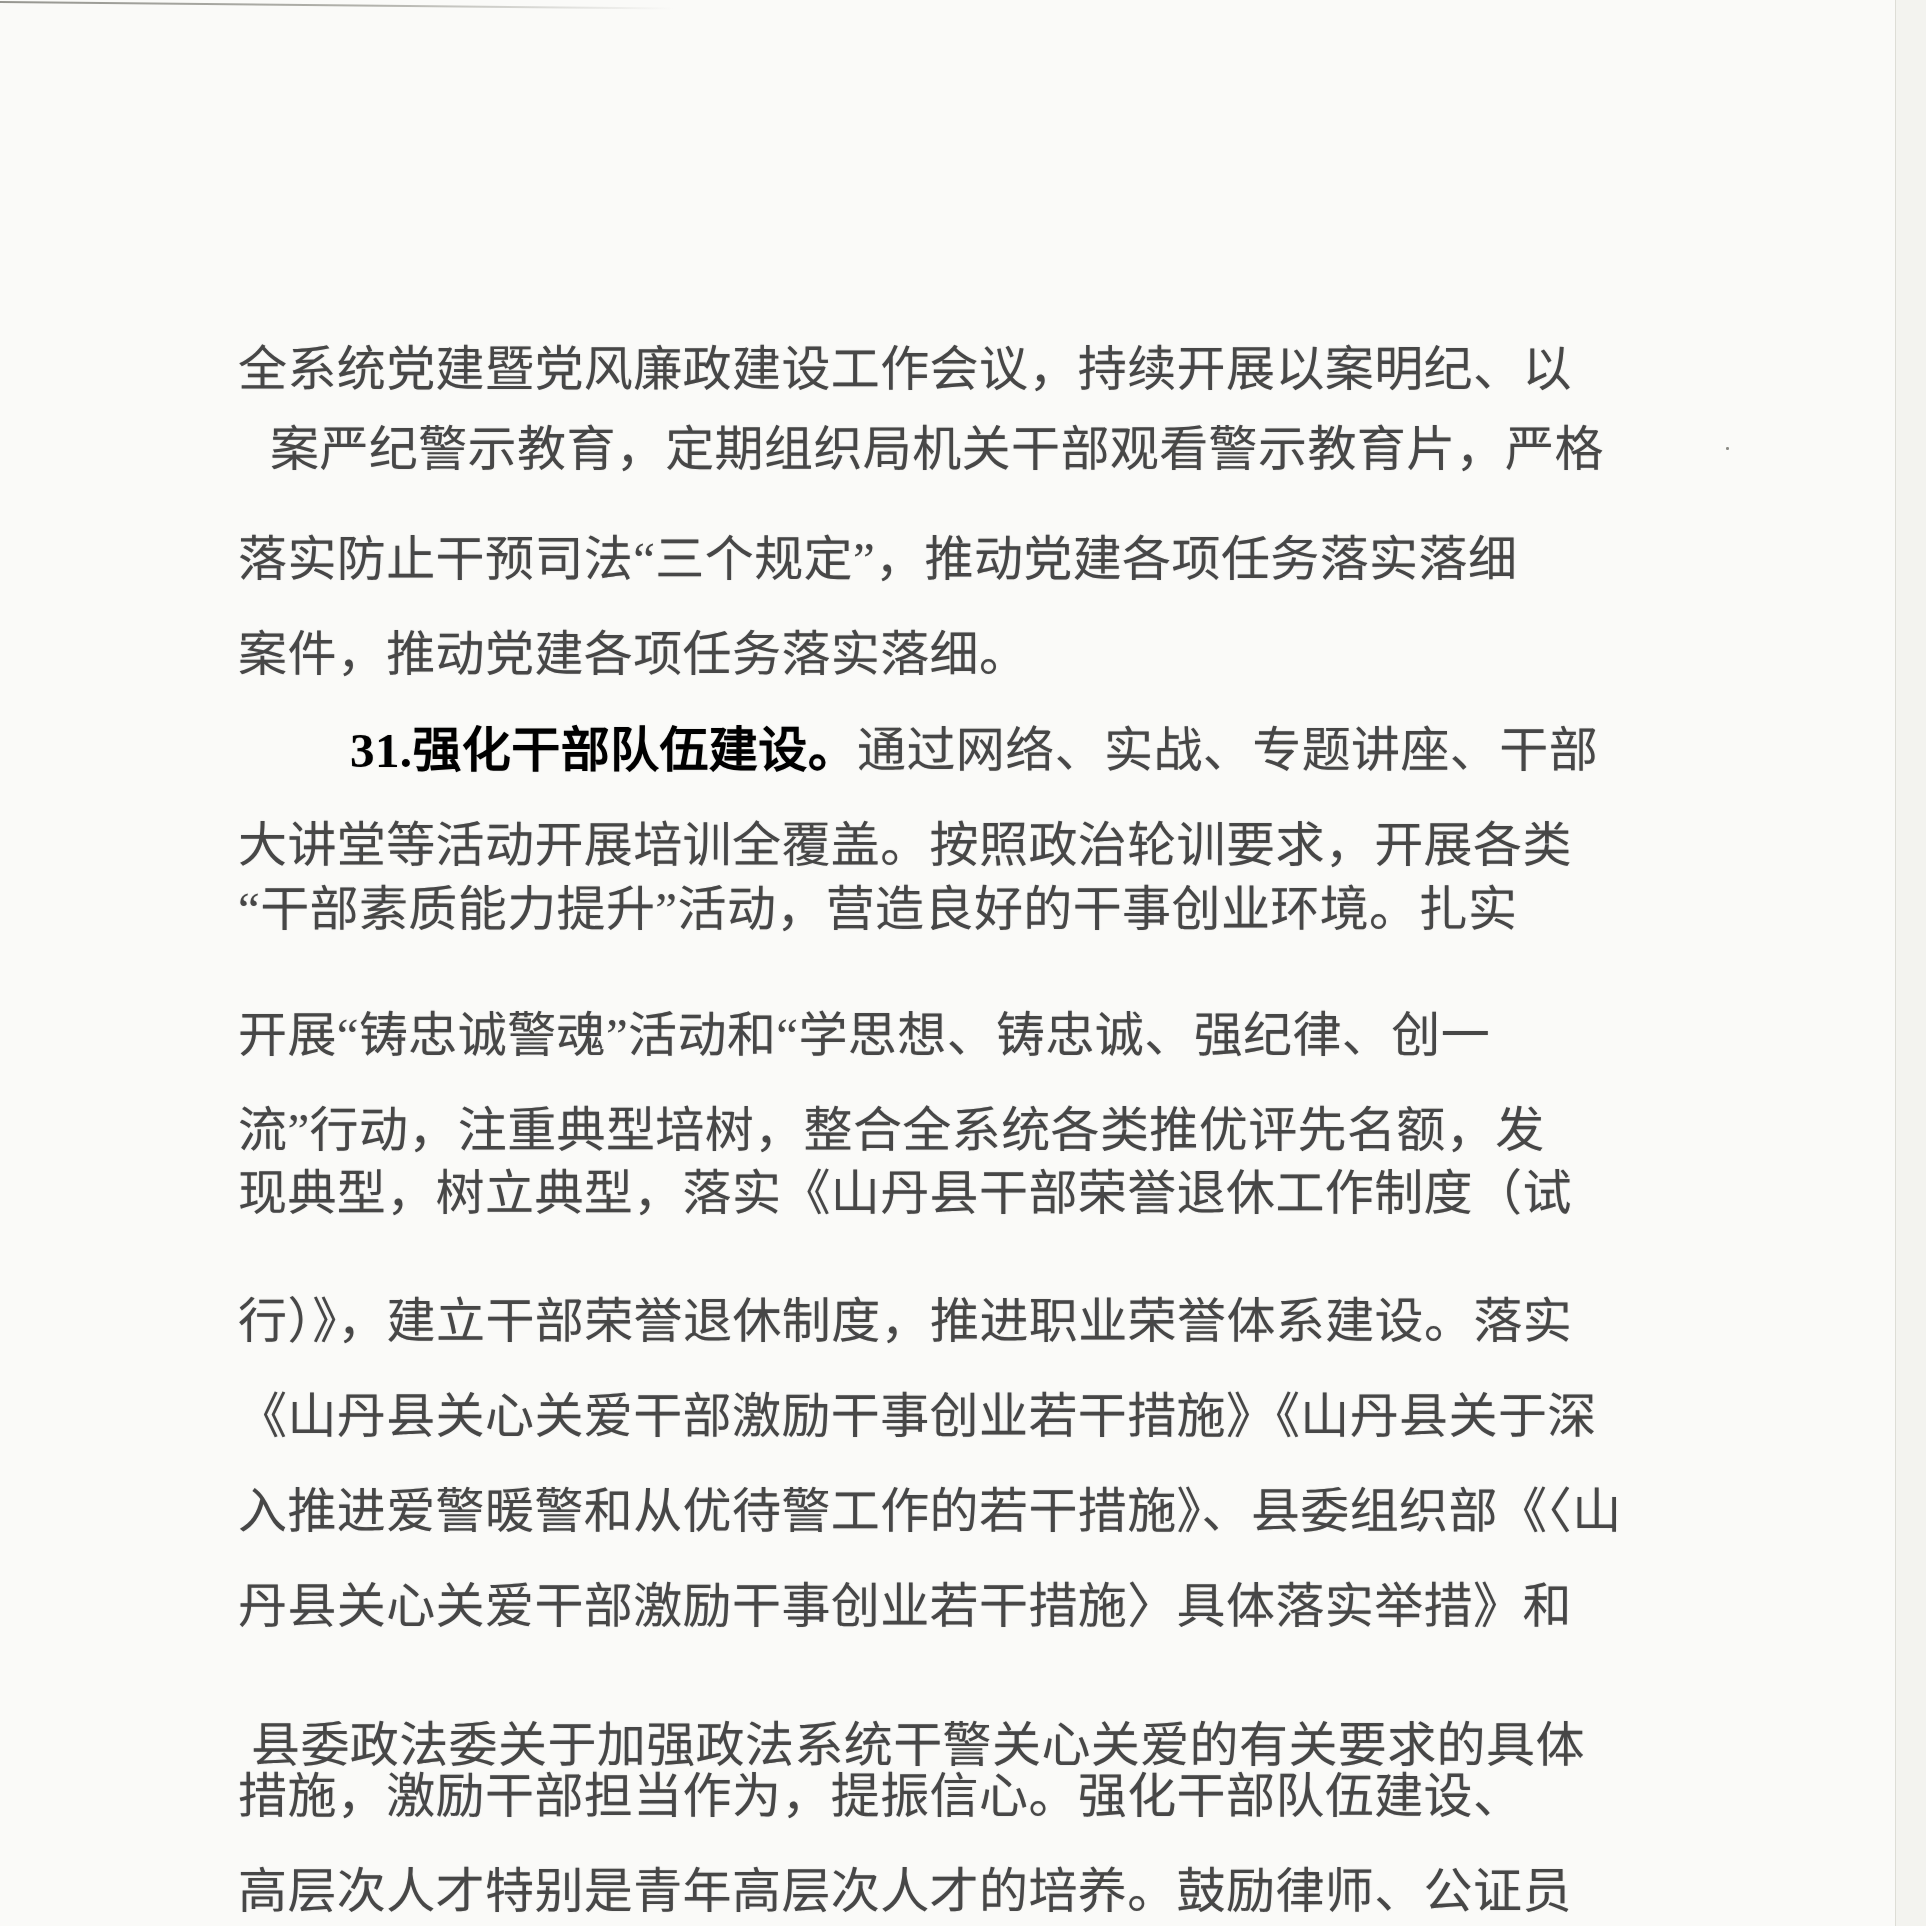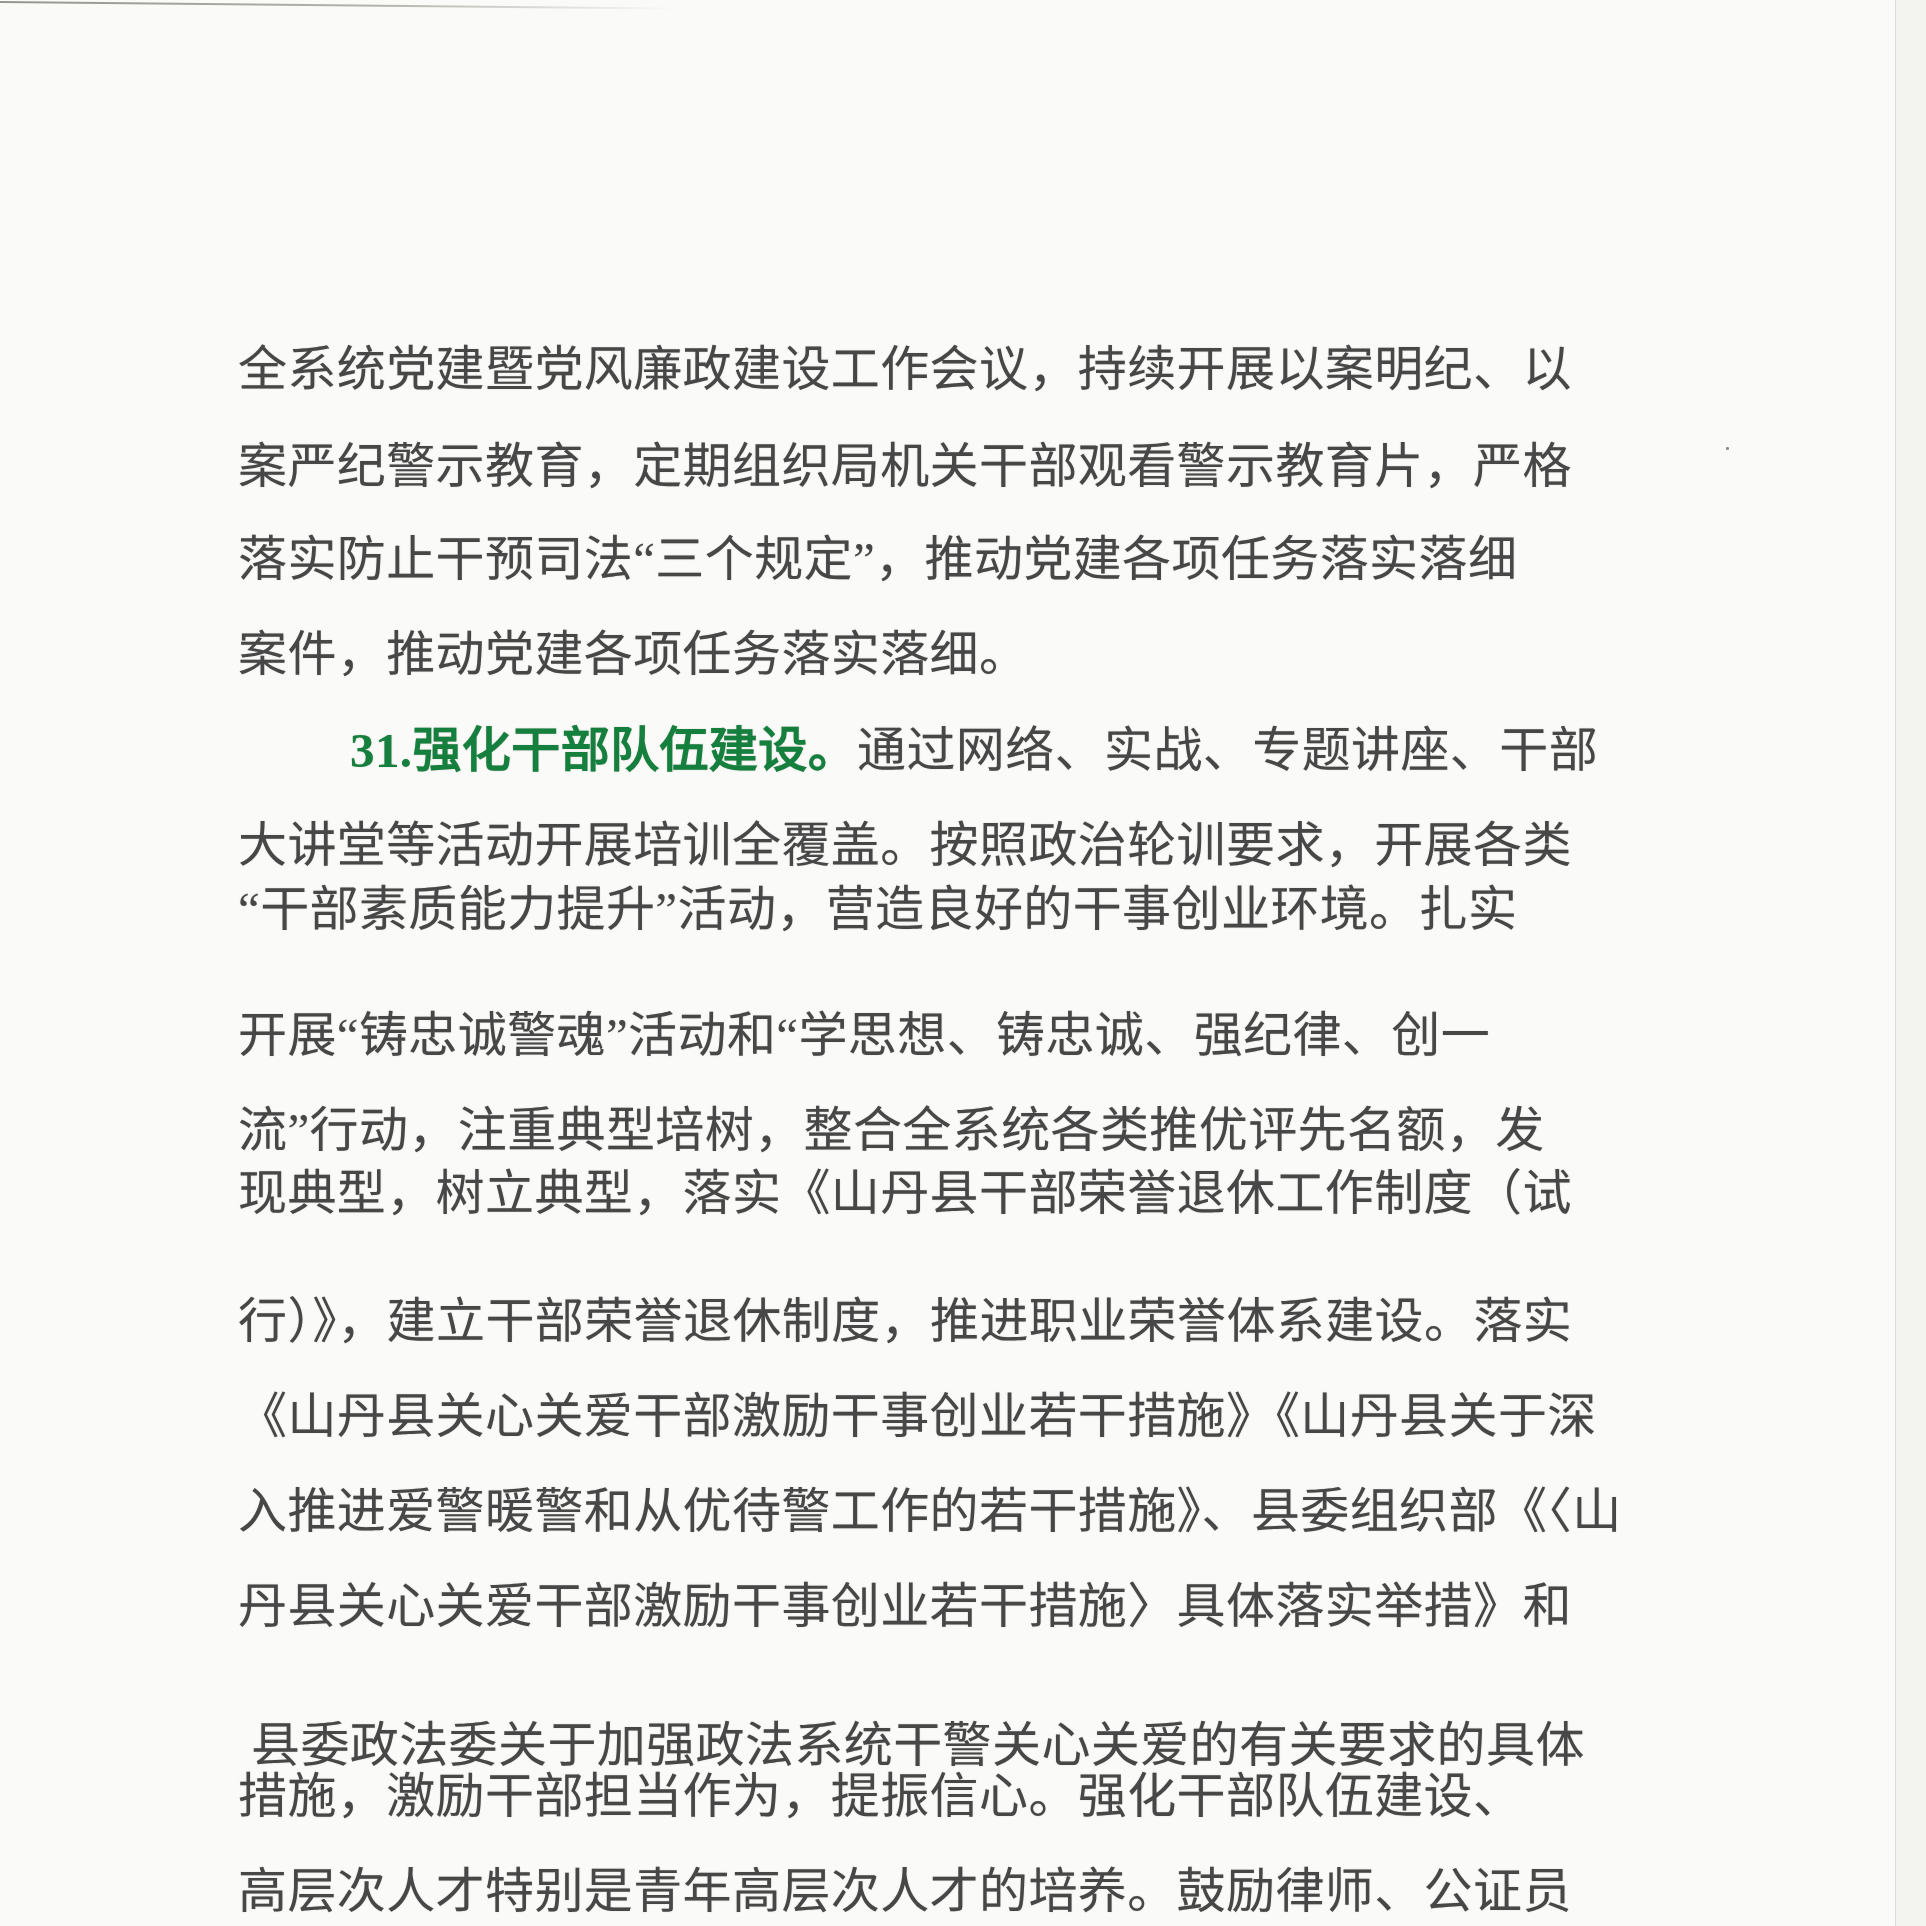--- a/index.html
+++ b/index.html
@@ -60,21 +60,21 @@
     line-height: 73px;
     color: #474747;
     letter-spacing: 0.4px;
     text-shadow: 0 0 1.2px rgba(70,70,70,0.30);
   }
   .line.indent {
     padding-left: 112px;
   }
   .line b {
     font-weight: 700;
-    color: #15803d;
+    color: #000000;
     text-shadow: 0 0 1.2px rgba(40,40,40,0.35);
     margin-top: 37px;
   }
   
   .speck {
     position: absolute;
     background: #8b8b85;
     border-radius: 50%;
   }
   .speck.s2 { left: 1726px; top: 447px; width: 2.7px; height: 2.7px; }
@@ -82,21 +82,21 @@
 </head>
 <body>
 
 <div class="page">
   <div class="top-scan-line"></div>
 
   <div class="speck s2"></div>
 
   <div class="text-block" id="textBlock">
       <div class="line" style="top: 0px;"><span>全系统党建暨党风廉政建设工作会议，持续开展以案明纪、以</span></div>
-      <div class="line" style="top: 97px;"><span>案严纪警示教育，定期组织局机关干部观看警示教育片，严格</span></div>
+      <div class="line" style="top: 80px; margin-left: 32px;"><span>案严纪警示教育，定期组织局机关干部观看警示教育片，严格</span></div>
       <div class="line" style="top: 190px;"><span>落实防止干预司法“三个规定”，推动党建各项任务落实落细</span></div>
       <div class="line" style="top: 285px;"><span>案件，推动党建各项任务落实落细。</span></div>
       <div class="line indent" style="top: 381px;"><b>31.强化干部队伍建设。</b><span>通过网络、实战、专题讲座、干部</span></div>
       <div class="line" style="top: 476px;"><span>大讲堂等活动开展培训全覆盖。按照政治轮训要求，开展各类</span></div>
       <div class="line" style="top: 540px;"><span>“干部素质能力提升”活动，营造良好的干事创业环境。扎实</span></div>
       <div class="line" style="top: 666px;"><span>开展“铸忠诚警魂”活动和“学思想、铸忠诚、强纪律、创一</span></div>
       <div class="line" style="top: 761px;"><span>流”行动，注重典型培树，整合全系统各类推优评先名额，发</span></div>
       <div class="line" style="top: 824px;"><span>现典型，树立典型，落实《山丹县干部荣誉退休工作制度（试</span></div>
       <div class="line" style="top: 952px;"><span>行）》，建立干部荣誉退休制度，推进职业荣誉体系建设。落实</span></div>
       <div class="line" style="top: 1047px;"><span>《山丹县关心关爱干部激励干事创业若干措施》《山丹县关于深</span></div>

